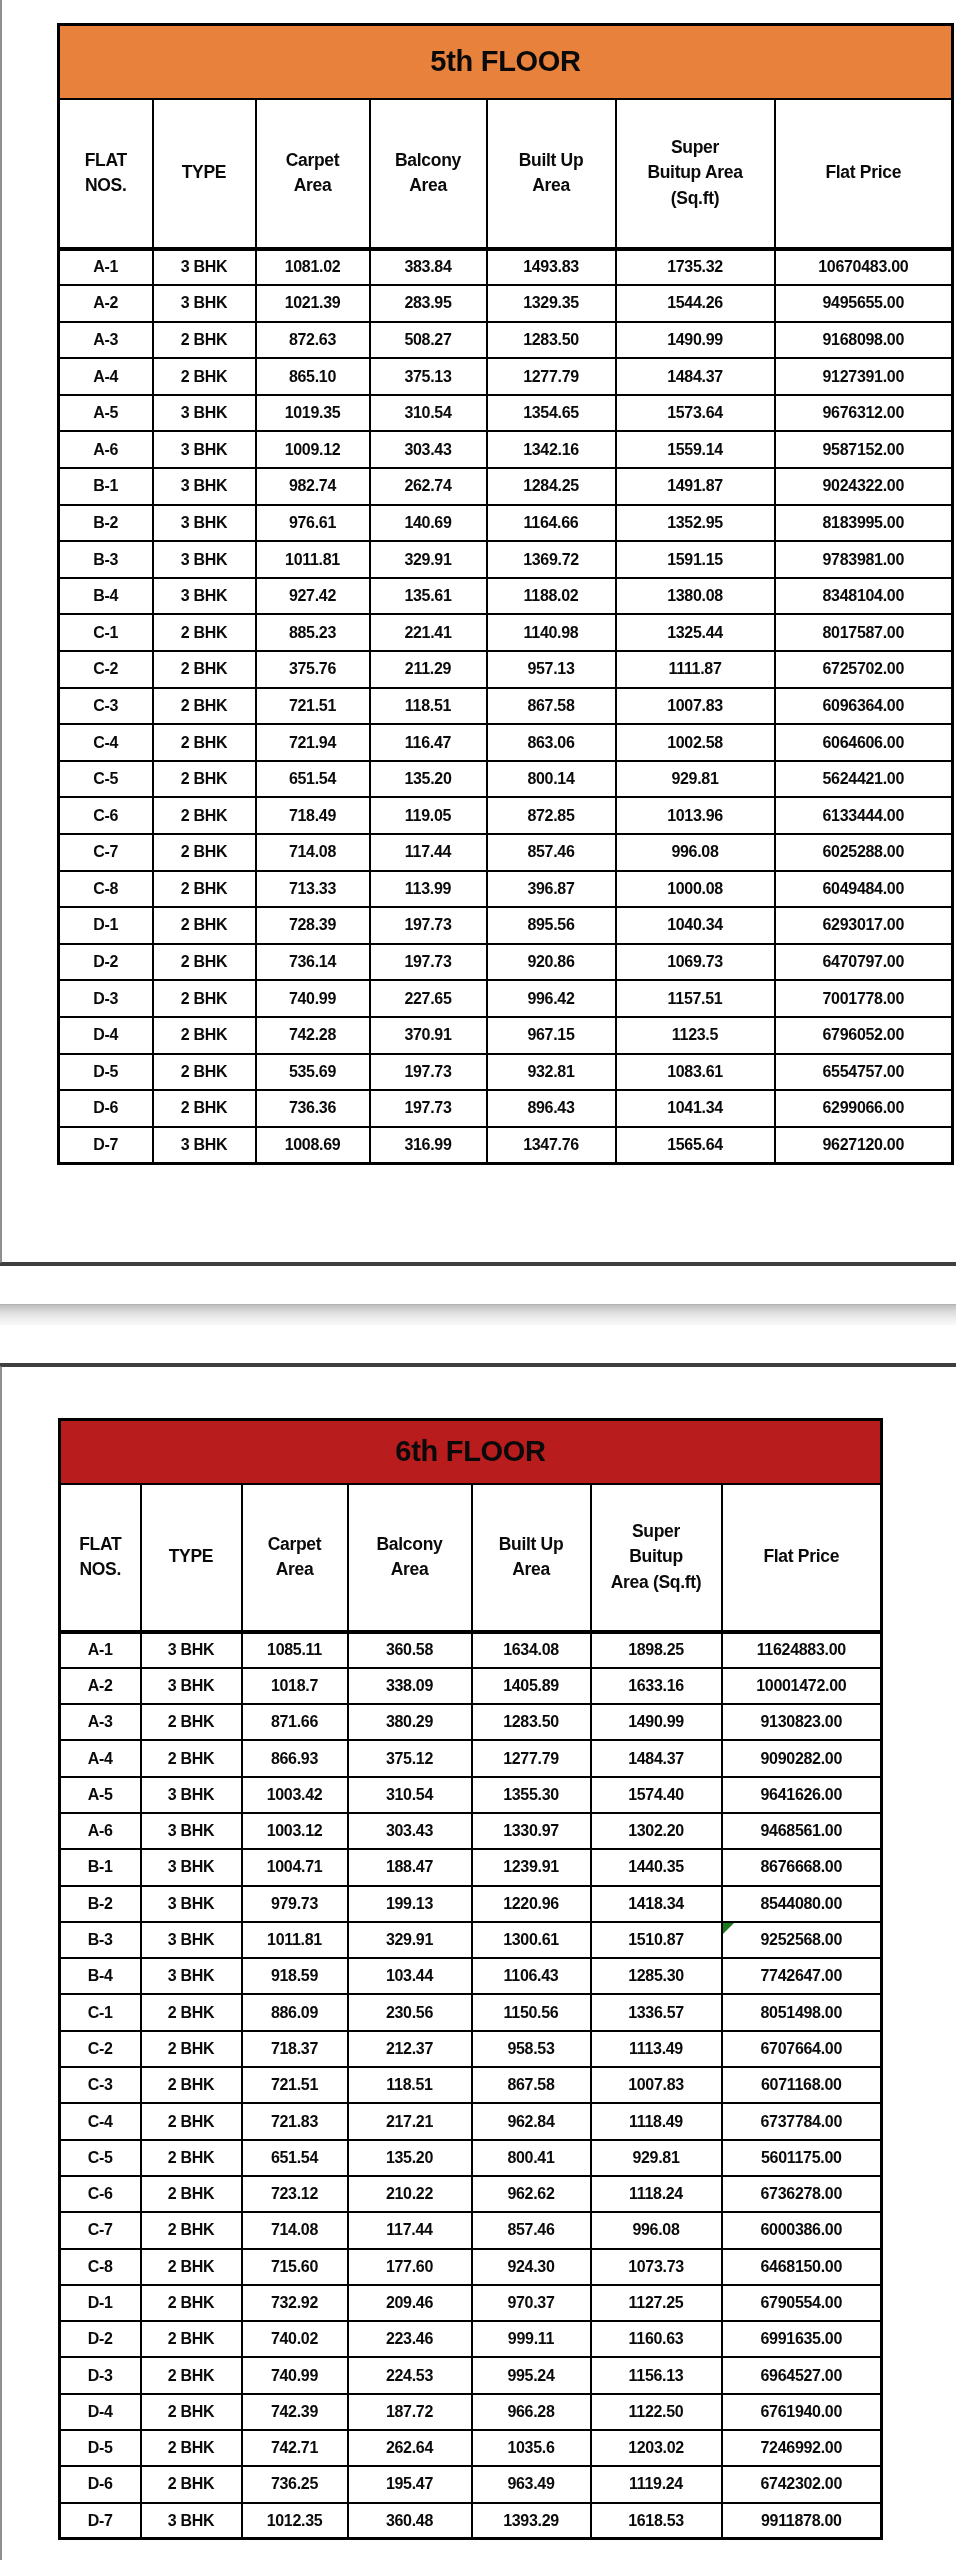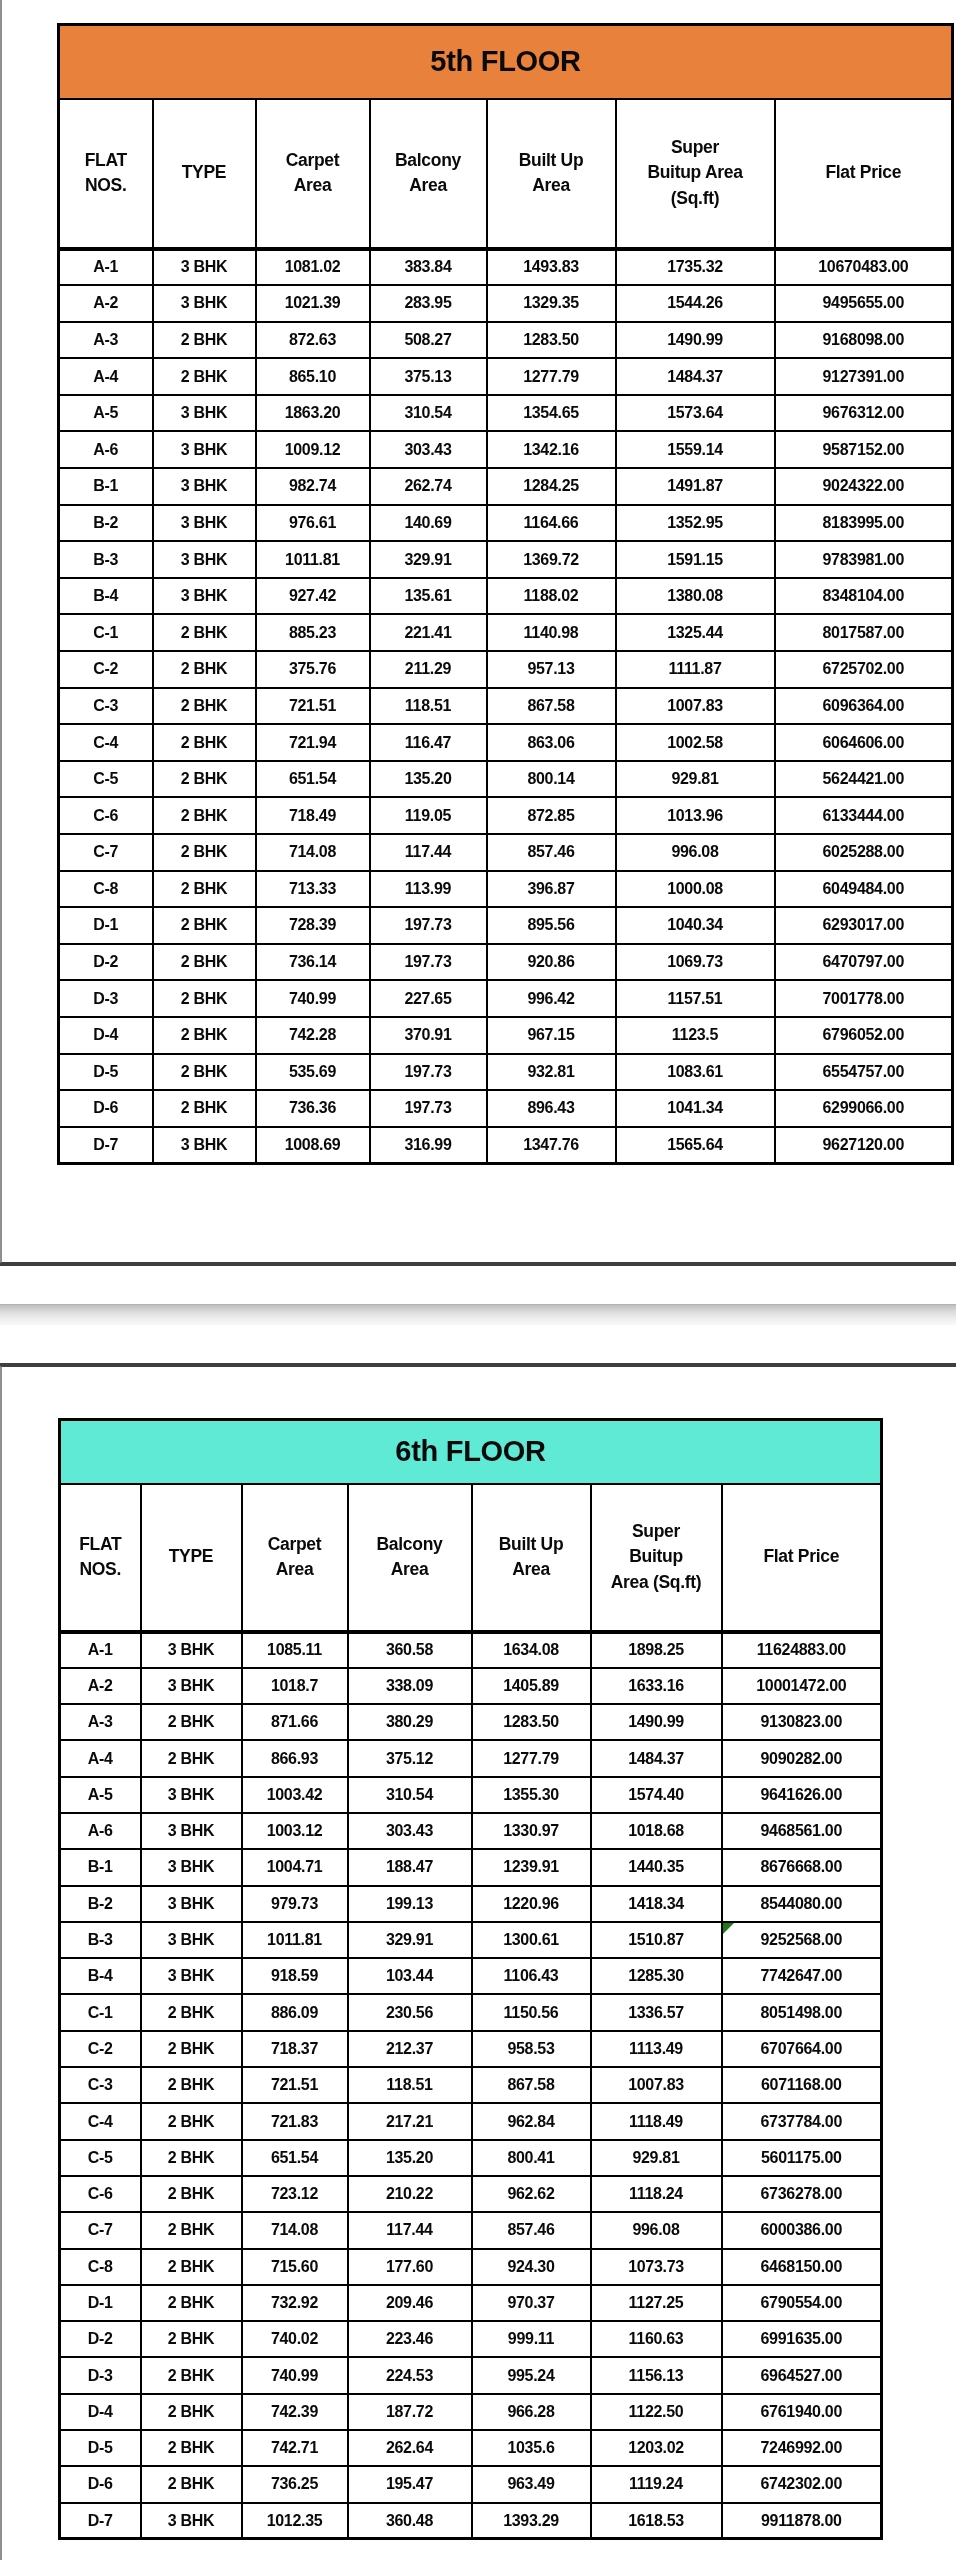--- a/index.html
+++ b/index.html
@@ -138,21 +138,21 @@
             <td>2 BHK</td>
             <td>865.10</td>
             <td>375.13</td>
             <td>1277.79</td>
             <td>1484.37</td>
             <td>9127391.00</td>
           </tr>
           <tr>
             <td>A-5</td>
             <td>3 BHK</td>
-            <td>1863.20</td>
+            <td>1019.35</td>
             <td>310.54</td>
             <td>1354.65</td>
             <td>1573.64</td>
             <td>9676312.00</td>
           </tr>
           <tr>
             <td>A-6</td>
             <td>3 BHK</td>
             <td>1009.12</td>
             <td>303.43</td>
@@ -343,21 +343,21 @@
         <col class="c1">
           <col class="c2">
           <col class="c3">
           <col class="c4">
         <col class="c5">
           <col class="c6">
           <col class="c7">
       </colgroup>
       <thead>
         <tr class="title-row">
-          <th colspan="7" class="title-cell" style="background: #5eead4;">6th FLOOR</th>
+          <th colspan="7" class="title-cell" style="background: #b91c1c;">6th FLOOR</th>
         </tr>
         <tr class="header-row">
             <th>FLAT
 NOS.</th>
             <th>TYPE</th>
             <th>Carpet
 Area</th>
             <th>Balcony
 Area</th>
             <th>Built Up
@@ -413,21 +413,21 @@
             <td>1355.30</td>
             <td>1574.40</td>
             <td>9641626.00</td>
           </tr>
           <tr>
             <td>A-6</td>
             <td>3 BHK</td>
             <td>1003.12</td>
             <td>303.43</td>
             <td>1330.97</td>
-            <td>1018.68</td>
+            <td>1302.20</td>
             <td>9468561.00</td>
           </tr>
           <tr>
             <td>B-1</td>
             <td>3 BHK</td>
             <td>1004.71</td>
             <td>188.47</td>
             <td>1239.91</td>
             <td>1440.35</td>
             <td>8676668.00</td>

